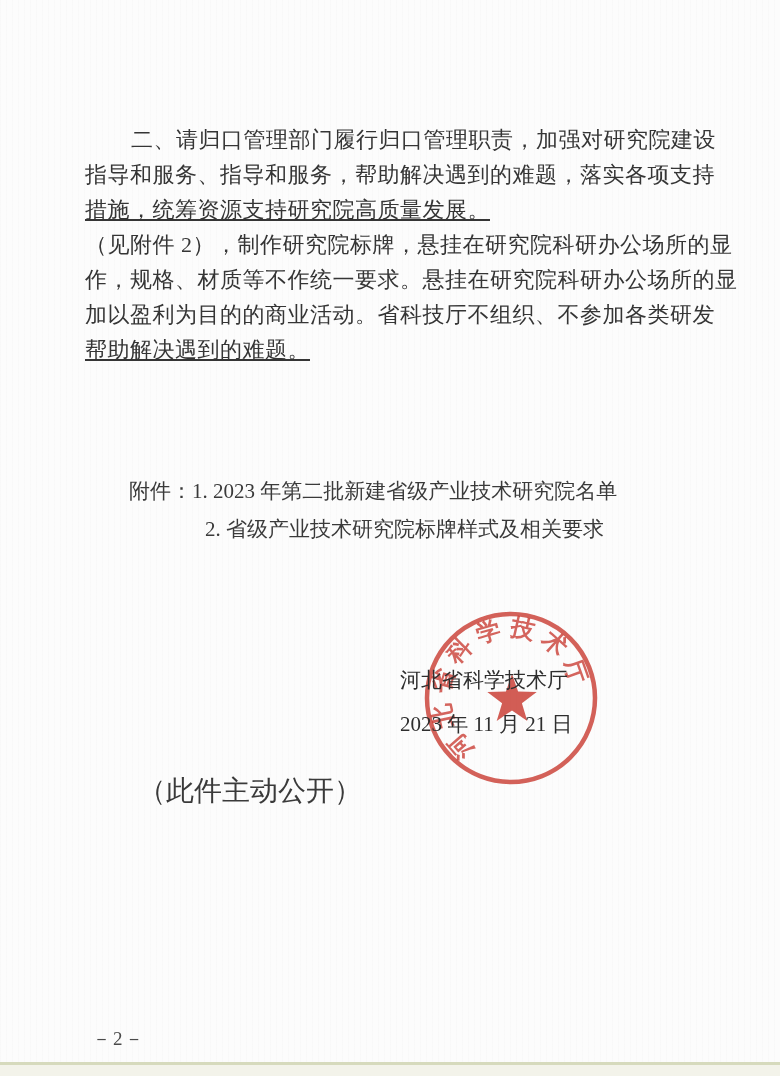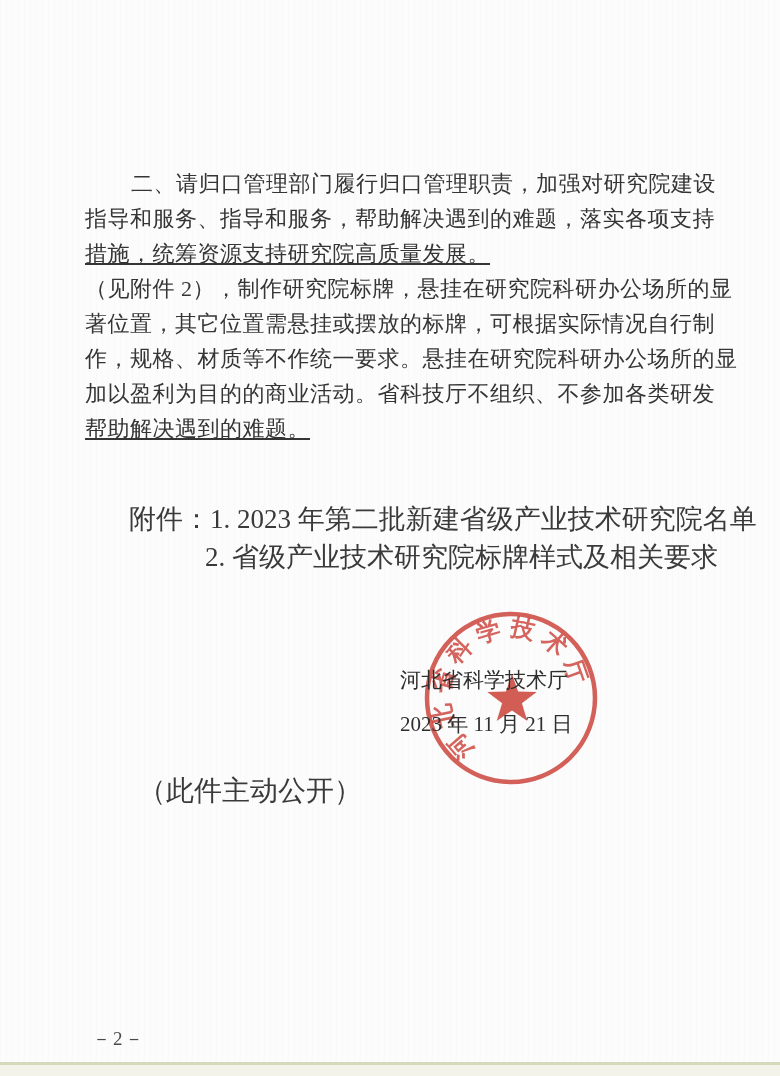--- a/index.html
+++ b/index.html
@@ -24,27 +24,27 @@
     font-size: 22px; line-height: 35px;
     letter-spacing: 0.5px;
     color: #353535;
   }
   .bline {
     height: 35px;
     text-align: justify;
     text-align-last: justify;
     white-space: nowrap;
   }
-  .bline.indent { text-indent: 46px; margin-top: 44px; }
+  .bline.indent { text-indent: 46px; }
   .bline.last { text-align-last: left; white-space: normal; text-decoration: underline; }
   
   .attachment {
     position: absolute;
-    left: 129px; top: 500px; width: 560px;
-    font-size: 27px; line-height: 38px;
+    left: 129px; top: 472px; width: 560px;
+    font-size: 21px; line-height: 38px;
     color: #3a3a3a;
   }
   .aline { height: 38px; white-space: nowrap; }
   .aline2 { padding-left: 76px; }
   
   .seal {
     position: absolute;
     left: 411px; top: 598px;
     width: 200px; height: 200px;
     z-index: 1;
@@ -89,21 +89,20 @@
 </head>
 <body>
 
 <div class="page">
 
   <div class="body-text">
     <div class="bline indent">二、请归口管理部门履行归口管理职责，加强对研究院建设</div>
     <div class="bline">指导和服务、指导和服务，帮助解决遇到的难题，落实各项支持</div>
     <div class="bline last">措施，统筹资源支持研究院高质量发展。</div>
     <div class="bline">（见附件 2），制作研究院标牌，悬挂在研究院科研办公场所的显</div>
-    <div class="bline">著位置，其它位置需悬挂或摆放的标牌，可根据实际情况自行制</div>
     <div class="bline">作，规格、材质等不作统一要求。悬挂在研究院科研办公场所的显</div>
     <div class="bline">加以盈利为目的的商业活动。省科技厅不组织、不参加各类研发</div>
     <div class="bline last">帮助解决遇到的难题。</div>
   </div>
 
   <div class="attachment">
     <div class="aline">附件：1. 2023 年第二批新建省级产业技术研究院名单</div>
     <div class="aline aline2">2. 省级产业技术研究院标牌样式及相关要求</div>
   </div>
 

